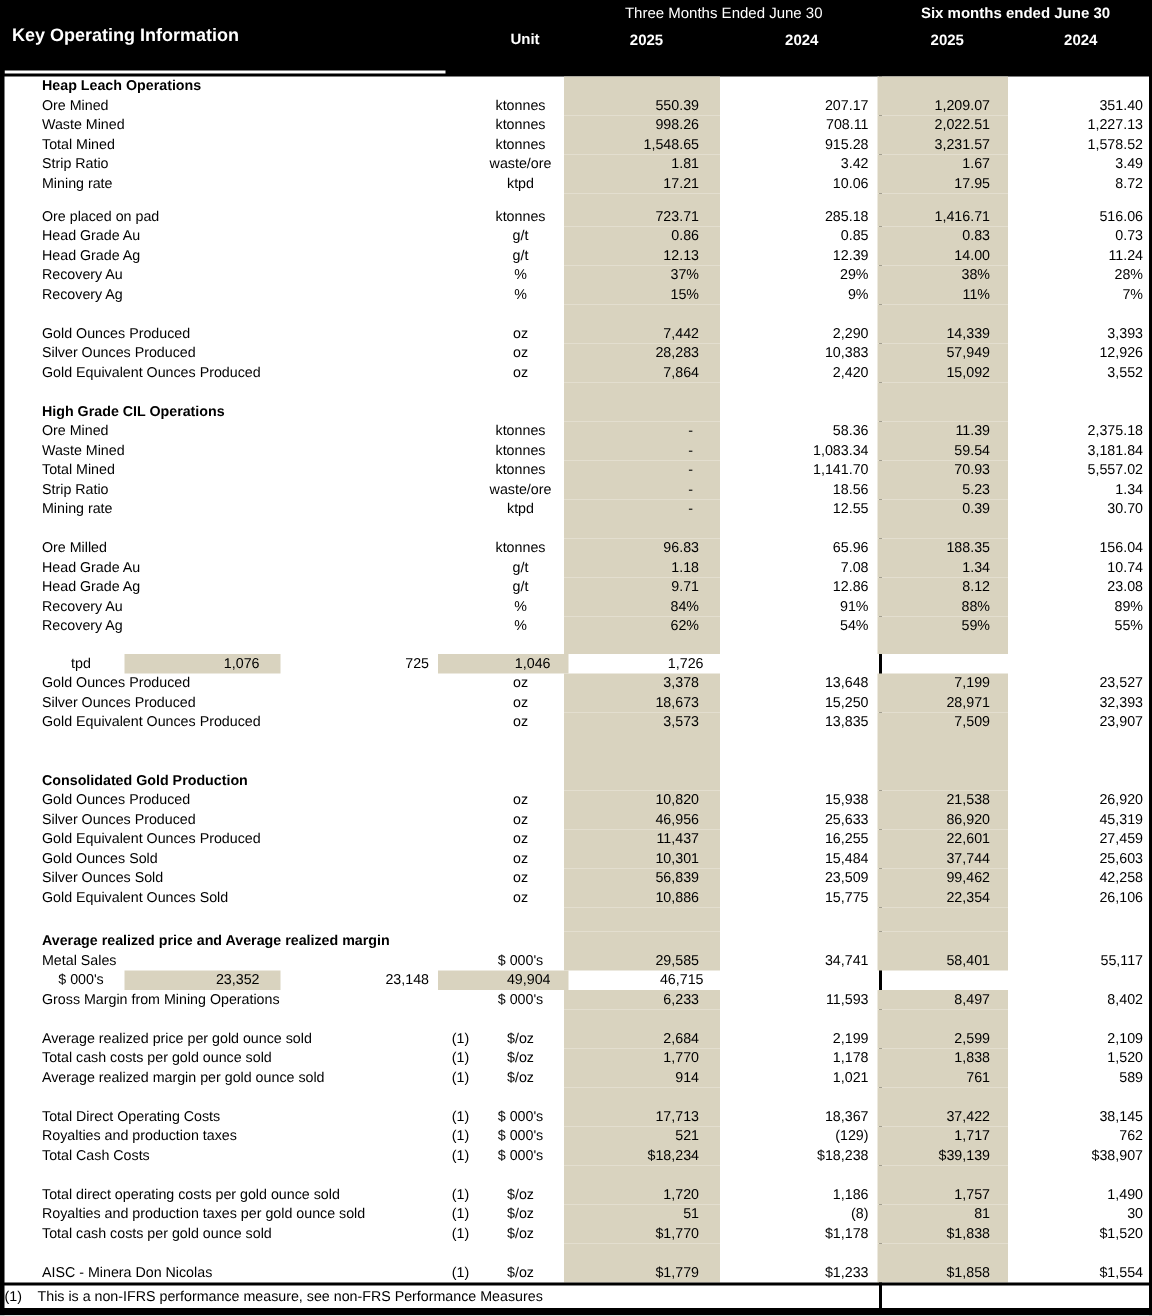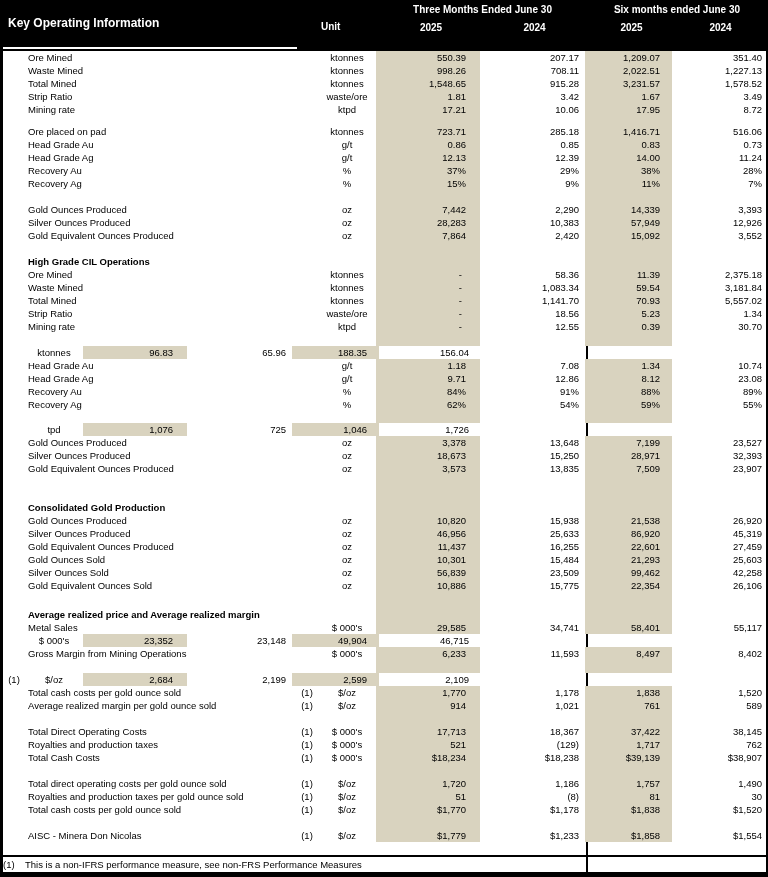--- a/index.html
+++ b/index.html
@@ -9,22 +9,22 @@
     font-family:"Liberation Sans", sans-serif;color:#000;overflow:hidden;
   }
   
   .border-left{position:absolute;left:0;top:0;width:3px;height:877px;background:#000;}
   .border-right{position:absolute;left:766px;top:0;width:2px;height:877px;background:#000;}
   .bottom-bar{position:absolute;left:0;top:872px;width:768px;height:5px;background:#000;}
   
   .header{position:absolute;left:0;top:0;width:768px;height:51px;background:#000;color:#fff;}
   .hdr-title{position:absolute;left:8px;top:16px;font-size:12px;font-weight:bold;white-space:nowrap;}
   .hdr-subtitle{position:absolute;left:30px;top:33px;font-size:11px;font-weight:bold;white-space:nowrap;margin-top:47px;}
-  .hdr-unit{position:absolute;left:321px;top:21px;width:58px;text-align:left;font-size:10px;font-weight:bold;}
-  .hdr-group-q{position:absolute;left:379px;top:4px;width:207px;text-align:center;font-size:10px;font-weight:bold;}
+  .hdr-unit{position:absolute;left:321px;top:21px;width:58px;text-align:center;font-size:10px;font-weight:bold;}
+  .hdr-group-q{position:absolute;left:379px;top:4px;width:207px;text-align:center;font-size:10px;font-weight:normal;}
   .hdr-group-h{position:absolute;left:588px;top:4px;width:178px;text-align:center;font-size:10px;font-weight:bold;}
   .hdr-year{position:absolute;top:22px;text-align:center;font-size:10px;font-weight:bold;}
   .y1{left:379px;width:104px;}
   .y2{left:483px;width:103px;}
   .y3{left:588px;width:87px;}
   .y4{left:675px;width:91px;}
   .hdr-underline{position:absolute;left:3px;top:47px;width:294px;height:2px;background:#fff;}
   
   .v-divider{position:absolute;left:586px;top:51px;width:2px;height:821px;background:#000;}
   
@@ -61,20 +61,30 @@
     <div class="hdr-year y1">2025</div>
     <div class="hdr-year y2">2024</div>
     <div class="hdr-year y3">2025</div>
     <div class="hdr-year y4">2024</div>
     <div class="hdr-underline"></div>
   </div>
 
   <div class="v-divider"></div>
 
   <div class="tbody">
+      <div class="row section">
+        <div class="cell label">Heap Leach Operations</div>
+        <div class="cell fn"></div>
+        <div class="cell unit"></div>
+        <div class="cell v1"></div>
+        <div class="cell v2"></div>
+        <div class="cell spacer"></div>
+        <div class="cell v3"></div>
+        <div class="cell v4"></div>
+      </div>
       <div class="row data">
         <div class="cell label">Ore Mined</div>
         <div class="cell fn"></div>
         <div class="cell unit">ktonnes</div>
         <div class="cell v1">550.39</div>
         <div class="cell v2">207.17</div>
         <div class="cell spacer"></div>
         <div class="cell v3">1,209.07</div>
         <div class="cell v4">351.40</div>
       </div>
@@ -292,20 +302,21 @@
         <div class="cell label"></div>
         <div class="cell fn"></div>
         <div class="cell unit"></div>
         <div class="cell v1"></div>
         <div class="cell v2"></div>
         <div class="cell spacer"></div>
         <div class="cell v3"></div>
         <div class="cell v4"></div>
       </div>
       <div class="row data">
+        <div class="cell label">Ore Milled</div>
         <div class="cell fn"></div>
         <div class="cell unit">ktonnes</div>
         <div class="cell v1">96.83</div>
         <div class="cell v2">65.96</div>
         <div class="cell spacer"></div>
         <div class="cell v3">188.35</div>
         <div class="cell v4">156.04</div>
       </div>
       <div class="row data">
         <div class="cell label">Head Grade Au</div>
@@ -446,21 +457,21 @@
         <div class="cell v3">22,601</div>
         <div class="cell v4">27,459</div>
       </div>
       <div class="row data">
         <div class="cell label">Gold Ounces Sold</div>
         <div class="cell fn"></div>
         <div class="cell unit">oz</div>
         <div class="cell v1">10,301</div>
         <div class="cell v2">15,484</div>
         <div class="cell spacer"></div>
-        <div class="cell v3">21,293</div>
+        <div class="cell v3">37,744</div>
         <div class="cell v4">25,603</div>
       </div>
       <div class="row data">
         <div class="cell label">Silver Ounces Sold</div>
         <div class="cell fn"></div>
         <div class="cell unit">oz</div>
         <div class="cell v1">56,839</div>
         <div class="cell v2">23,509</div>
         <div class="cell spacer"></div>
         <div class="cell v3">99,462</div>
@@ -529,20 +540,21 @@
         <div class="cell label"></div>
         <div class="cell fn"></div>
         <div class="cell unit"></div>
         <div class="cell v1"></div>
         <div class="cell v2"></div>
         <div class="cell spacer"></div>
         <div class="cell v3"></div>
         <div class="cell v4"></div>
       </div>
       <div class="row data">
+        <div class="cell label">Average realized price per gold ounce sold</div>
         <div class="cell fn">(1)</div>
         <div class="cell unit">$/oz</div>
         <div class="cell v1">2,684</div>
         <div class="cell v2">2,199</div>
         <div class="cell spacer"></div>
         <div class="cell v3">2,599</div>
         <div class="cell v4">2,109</div>
       </div>
       <div class="row data">
         <div class="cell label">Total cash costs per gold ounce sold</div>

